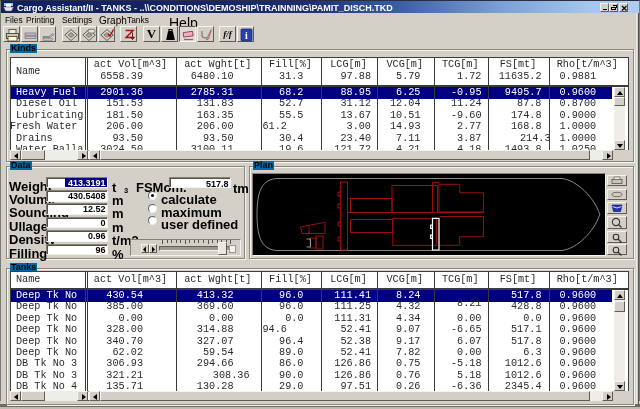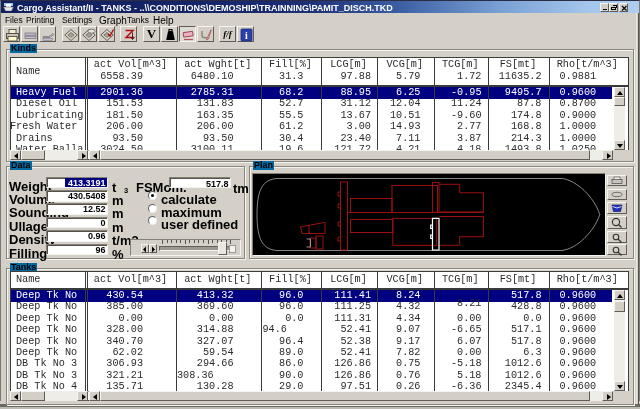--- a/index.html
+++ b/index.html
@@ -36,21 +36,21 @@
 <div class="abs btn" style="left:619px;top:3px;width:9px;height:9px;">
     <svg width="7" height="7" style="position:absolute;left:0.5px;top:0.5px">
       <path d="M1,1 L5.5,5.5 M5.5,1 L1,5.5" stroke="#000" stroke-width="1.1"></path>
     </svg>
   </div>
 <div class="abs" style="left:5px;top:14.5px;font-size:8.4px;color:#000;">Files</div>
 <div class="abs" style="left:26px;top:14.5px;font-size:8.4px;color:#000;">Printing</div>
 <div class="abs" style="left:62px;top:14.5px;font-size:8.4px;color:#000;">Settings</div>
 <div class="abs" style="left:99px;top:14.5px;font-size:10px;color:#000;">Graph</div>
 <div class="abs" style="left:127px;top:14.5px;font-size:8.4px;color:#000;">Tanks</div>
-<div class="abs" style="left:153px;top:14.5px;font-size:10px;color:#000;">Help</div>
+<div class="abs" style="left:169px;top:14.5px;font-size:14px;color:#000;">Help</div>
 <div class="abs btn" style="left:3px;top:26px;width:17px;height:16px;">
     <svg width="15" height="14" style="position:absolute;left:0.5px;top:0.5px">
       <rect x="1.5" y="5.5" width="12" height="5" fill="#c8c4ba" stroke="#403c36" stroke-width="0.8"></rect>
       <rect x="4" y="1.5" width="7" height="4" fill="#f4eed8" stroke="#403c36" stroke-width="0.8"></rect>
       <rect x="3" y="8.5" width="9" height="4.5" fill="#fdfbc8" stroke="#403c36" stroke-width="0.8"></rect>
     </svg>
   </div>
 <div class="abs btn" style="left:21px;top:26px;width:17px;height:16px;">
     <svg width="15" height="14" style="position:absolute;left:0.5px;top:0.5px">
       <rect x="2" y="5" width="11" height="2.2" fill="#c4bfcc" stroke="#716e7a" stroke-width="0.7"></rect>
@@ -164,34 +164,34 @@
 <div class="cell" style="left:177.0px;top:109.8px;width:85.5px;height:11px;line-height:11px;text-align:right;padding-right:29.0px;color:#2a2a2a;">163.35</div>
 <div class="cell" style="left:262.5px;top:109.8px;width:60.0px;height:11px;line-height:11px;text-align:right;padding-right:19.0px;color:#2a2a2a;">55.5</div>
 <div class="cell" style="left:322.5px;top:109.8px;width:56.0px;height:11px;line-height:11px;text-align:right;padding-right:7.5px;color:#2a2a2a;">13.67</div>
 <div class="cell" style="left:378.5px;top:109.8px;width:56.5px;height:11px;line-height:11px;text-align:right;padding-right:14.5px;color:#2a2a2a;">10.51</div>
 <div class="cell" style="left:435.0px;top:109.8px;width:54.5px;height:11px;line-height:11px;text-align:right;padding-right:8.0px;color:#2a2a2a;">-9.60</div>
 <div class="cell" style="left:489.5px;top:109.8px;width:61.0px;height:11px;line-height:11px;text-align:right;padding-right:9.0px;color:#2a2a2a;">174.8</div>
 <div class="cell" style="left:550.5px;top:109.8px;width:62.5px;height:11px;line-height:11px;padding-left:9px;color:#2a2a2a;">0.9000</div>
 <div class="cell" style="left:10.0px;top:121.2px;width:74.5px;height:11px;line-height:11px;padding-left:0;color:#2a2a2a;">Fresh Water</div>
 <div class="cell" style="left:88.0px;top:121.2px;width:89.0px;height:11px;line-height:11px;text-align:right;padding-right:34.0px;color:#2a2a2a;">206.00</div>
 <div class="cell" style="left:177.0px;top:121.2px;width:85.5px;height:11px;line-height:11px;text-align:right;padding-right:29.0px;color:#2a2a2a;">206.00</div>
-<div class="cell" style="left:262.5px;top:121.2px;width:60.0px;height:11px;line-height:11px;text-align:right;padding-right:19.0px;color:#2a2a2a;">61.2</div>
+<div class="cell" style="left:262.5px;top:121.2px;width:60.0px;height:11px;line-height:11px;text-align:left;padding-right:19.0px;color:#2a2a2a;">61.2</div>
 <div class="cell" style="left:322.5px;top:121.2px;width:56.0px;height:11px;line-height:11px;text-align:right;padding-right:7.5px;color:#2a2a2a;">3.00</div>
 <div class="cell" style="left:378.5px;top:121.2px;width:56.5px;height:11px;line-height:11px;text-align:right;padding-right:14.5px;color:#2a2a2a;">14.93</div>
 <div class="cell" style="left:435.0px;top:121.2px;width:54.5px;height:11px;line-height:11px;text-align:right;padding-right:8.0px;color:#2a2a2a;">2.77</div>
 <div class="cell" style="left:489.5px;top:121.2px;width:61.0px;height:11px;line-height:11px;text-align:right;padding-right:9.0px;color:#2a2a2a;">168.8</div>
 <div class="cell" style="left:550.5px;top:121.2px;width:62.5px;height:11px;line-height:11px;padding-left:9px;color:#2a2a2a;">1.0000</div>
 <div class="cell" style="left:10.0px;top:132.6px;width:74.5px;height:11px;line-height:11px;padding-left:6px;color:#2a2a2a;">Drains</div>
 <div class="cell" style="left:88.0px;top:132.6px;width:89.0px;height:11px;line-height:11px;text-align:right;padding-right:34.0px;color:#2a2a2a;">93.50</div>
 <div class="cell" style="left:177.0px;top:132.6px;width:85.5px;height:11px;line-height:11px;text-align:right;padding-right:29.0px;color:#2a2a2a;">93.50</div>
 <div class="cell" style="left:262.5px;top:132.6px;width:60.0px;height:11px;line-height:11px;text-align:right;padding-right:19.0px;color:#2a2a2a;">30.4</div>
 <div class="cell" style="left:322.5px;top:132.6px;width:56.0px;height:11px;line-height:11px;text-align:right;padding-right:7.5px;color:#2a2a2a;">23.40</div>
 <div class="cell" style="left:378.5px;top:132.6px;width:56.5px;height:11px;line-height:11px;text-align:right;padding-right:14.5px;color:#2a2a2a;">7.11</div>
 <div class="cell" style="left:435.0px;top:132.6px;width:54.5px;height:11px;line-height:11px;text-align:right;padding-right:8.0px;color:#2a2a2a;">3.87</div>
-<div class="cell" style="left:489.5px;top:132.6px;width:61.0px;height:11px;line-height:11px;text-align:right;padding-right:9.0px;color:#2a2a2a;">214.3</div>
+<div class="cell" style="left:489.5px;top:132.6px;width:61.0px;height:11px;line-height:11px;text-align:right;padding-right:0;color:#2a2a2a;">214.3</div>
 <div class="cell" style="left:550.5px;top:132.6px;width:62.5px;height:11px;line-height:11px;padding-left:9px;color:#2a2a2a;">1.0000</div>
 <div class="cell" style="left:10.0px;top:144.0px;width:74.5px;height:11px;line-height:11px;padding-left:6px;color:#2a2a2a;">Water Balla</div>
 <div class="cell" style="left:88.0px;top:144.0px;width:89.0px;height:11px;line-height:11px;text-align:right;padding-right:34.0px;color:#2a2a2a;">3024.50</div>
 <div class="cell" style="left:177.0px;top:144.0px;width:85.5px;height:11px;line-height:11px;text-align:right;padding-right:29.0px;color:#2a2a2a;">3100.11</div>
 <div class="cell" style="left:262.5px;top:144.0px;width:60.0px;height:11px;line-height:11px;text-align:right;padding-right:19.0px;color:#2a2a2a;">19.6</div>
 <div class="cell" style="left:322.5px;top:144.0px;width:56.0px;height:11px;line-height:11px;text-align:right;padding-right:7.5px;color:#2a2a2a;">121.72</div>
 <div class="cell" style="left:378.5px;top:144.0px;width:56.5px;height:11px;line-height:11px;text-align:right;padding-right:14.5px;color:#2a2a2a;">4.21</div>
 <div class="cell" style="left:435.0px;top:144.0px;width:54.5px;height:11px;line-height:11px;text-align:right;padding-right:8.0px;color:#2a2a2a;">4.18</div>
 <div class="cell" style="left:489.5px;top:144.0px;width:61.0px;height:11px;line-height:11px;text-align:right;padding-right:9.0px;color:#2a2a2a;">1493.8</div>
 <div class="cell" style="left:550.5px;top:144.0px;width:62.5px;height:11px;line-height:11px;padding-left:9px;color:#2a2a2a;">1.0250</div>
@@ -446,21 +446,21 @@
 <div class="cell" style="left:88.0px;top:358.4px;width:89.0px;height:11px;line-height:11px;text-align:right;padding-right:34.0px;color:#2a2a2a;">306.93</div>
 <div class="cell" style="left:177.0px;top:358.4px;width:85.5px;height:11px;line-height:11px;text-align:right;padding-right:29.0px;color:#2a2a2a;">294.66</div>
 <div class="cell" style="left:262.5px;top:358.4px;width:60.0px;height:11px;line-height:11px;text-align:right;padding-right:19.0px;color:#2a2a2a;">86.0</div>
 <div class="cell" style="left:322.5px;top:358.4px;width:56.0px;height:11px;line-height:11px;text-align:right;padding-right:7.5px;color:#2a2a2a;">126.86</div>
 <div class="cell" style="left:378.5px;top:358.4px;width:56.5px;height:11px;line-height:11px;text-align:right;padding-right:14.5px;color:#2a2a2a;">0.75</div>
 <div class="cell" style="left:435.0px;top:358.4px;width:54.5px;height:11px;line-height:11px;text-align:right;padding-right:8.0px;color:#2a2a2a;">-5.18</div>
 <div class="cell" style="left:489.5px;top:358.4px;width:61.0px;height:11px;line-height:11px;text-align:right;padding-right:9.0px;color:#2a2a2a;">1012.6</div>
 <div class="cell" style="left:550.5px;top:358.4px;width:62.5px;height:11px;line-height:11px;padding-left:9px;color:#2a2a2a;">0.9600</div>
 <div class="cell" style="left:10.0px;top:369.8px;width:74.5px;height:11px;line-height:11px;padding-left:6px;color:#2a2a2a;">DB Tk No 3</div>
 <div class="cell" style="left:88.0px;top:369.8px;width:89.0px;height:11px;line-height:11px;text-align:right;padding-right:34.0px;color:#2a2a2a;">321.21</div>
-<div class="cell" style="left:177.0px;top:369.8px;width:85.5px;height:11px;line-height:11px;padding-right:13px;color:#2a2a2a;">308.36</div>
+<div class="cell" style="left:177.0px;top:369.8px;width:85.5px;height:11px;line-height:11px;text-align:right;padding-right:13px;color:#2a2a2a;">308.36</div>
 <div class="cell" style="left:262.5px;top:369.8px;width:60.0px;height:11px;line-height:11px;text-align:right;padding-right:19.0px;color:#2a2a2a;">90.0</div>
 <div class="cell" style="left:322.5px;top:369.8px;width:56.0px;height:11px;line-height:11px;text-align:right;padding-right:7.5px;color:#2a2a2a;">126.86</div>
 <div class="cell" style="left:378.5px;top:369.8px;width:56.5px;height:11px;line-height:11px;text-align:right;padding-right:14.5px;color:#2a2a2a;">0.76</div>
 <div class="cell" style="left:435.0px;top:369.8px;width:54.5px;height:11px;line-height:11px;text-align:right;padding-right:8.0px;color:#2a2a2a;">5.18</div>
 <div class="cell" style="left:489.5px;top:369.8px;width:61.0px;height:11px;line-height:11px;text-align:right;padding-right:9.0px;color:#2a2a2a;">1012.6</div>
 <div class="cell" style="left:550.5px;top:369.8px;width:62.5px;height:11px;line-height:11px;padding-left:9px;color:#2a2a2a;">0.9600</div>
 <div class="cell" style="left:10.0px;top:381.2px;width:74.5px;height:11px;line-height:11px;padding-left:6px;color:#2a2a2a;">DB Tk No 4</div>
 <div class="cell" style="left:88.0px;top:381.2px;width:89.0px;height:11px;line-height:11px;text-align:right;padding-right:34.0px;color:#2a2a2a;">135.71</div>
 <div class="cell" style="left:177.0px;top:381.2px;width:85.5px;height:11px;line-height:11px;text-align:right;padding-right:29.0px;color:#2a2a2a;">130.28</div>
 <div class="cell" style="left:262.5px;top:381.2px;width:60.0px;height:11px;line-height:11px;text-align:right;padding-right:19.0px;color:#2a2a2a;">29.0</div>

